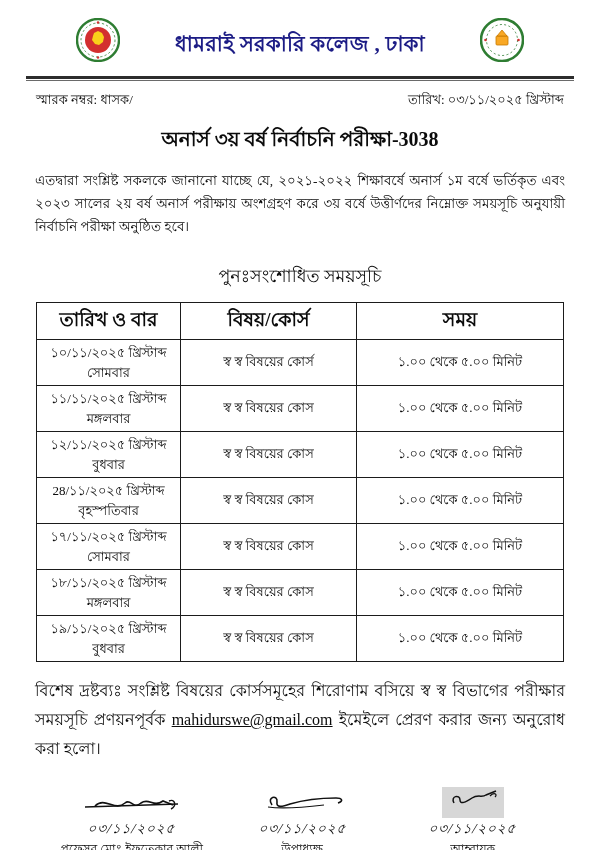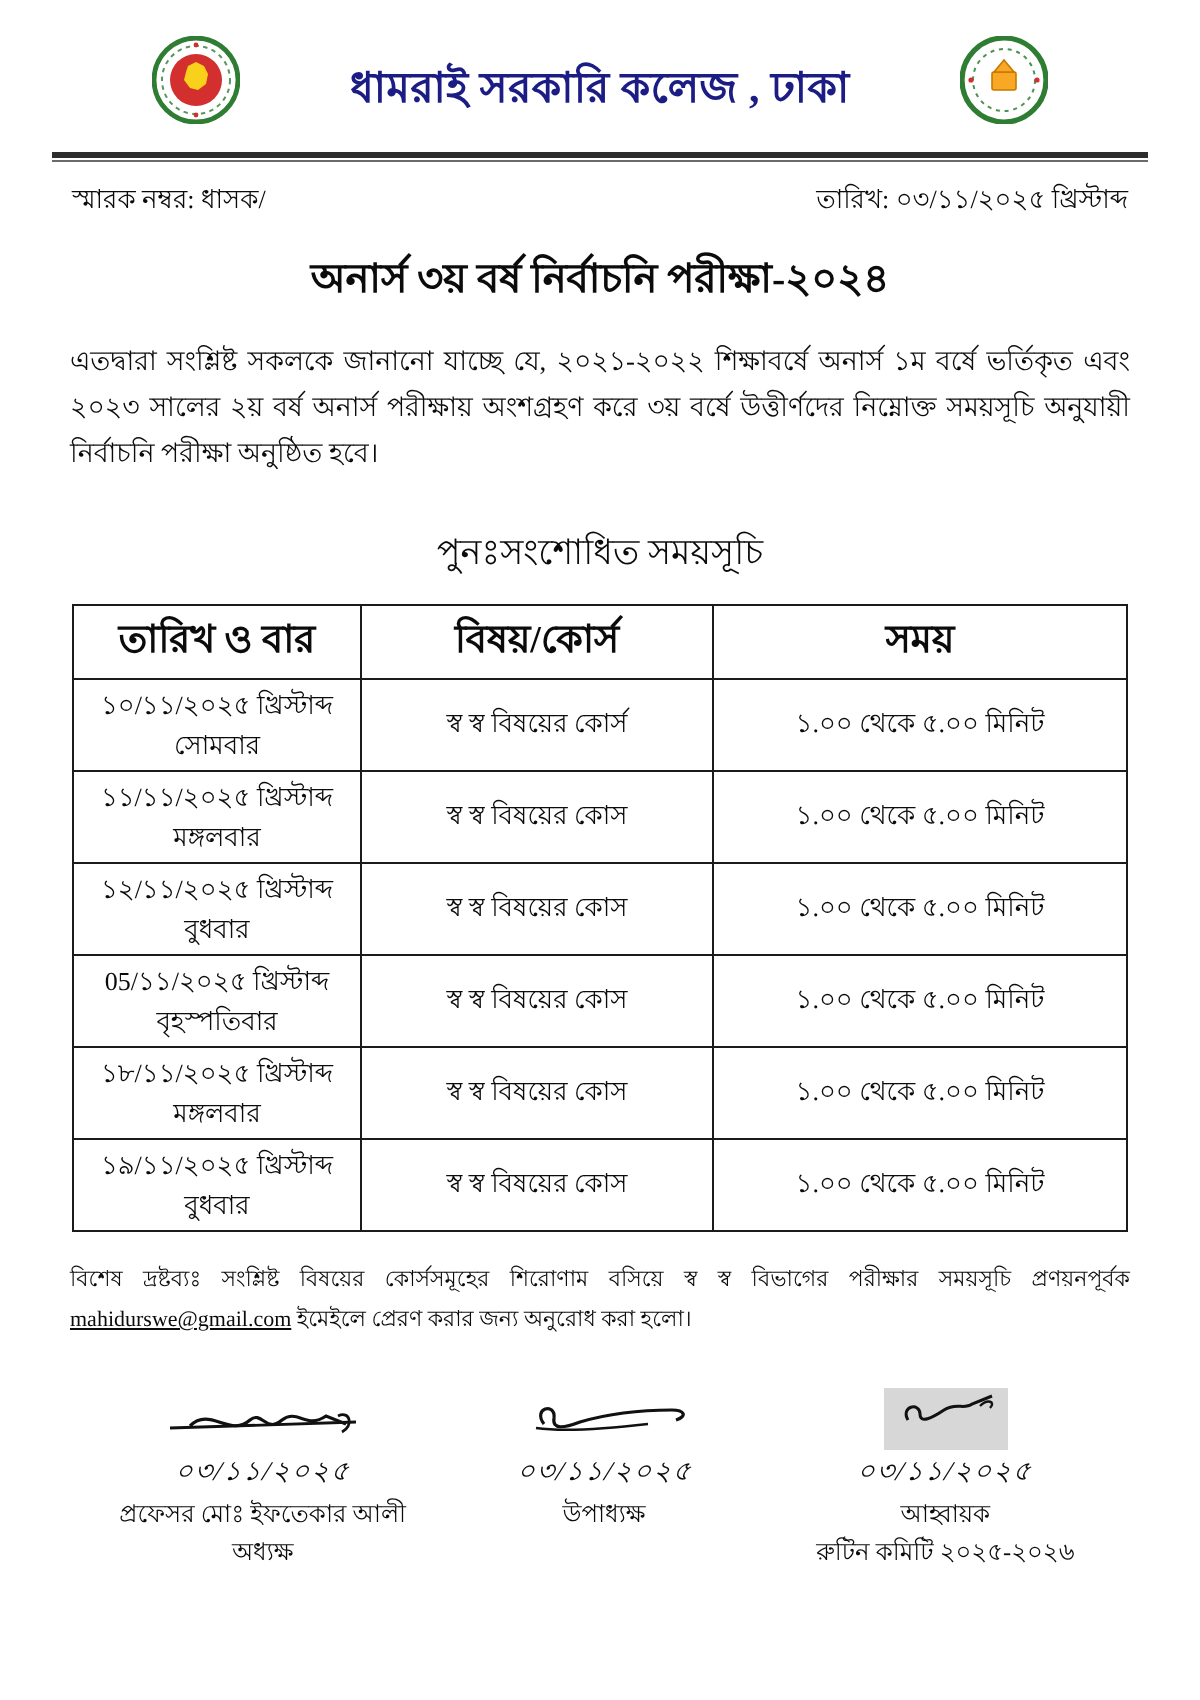--- a/index.html
+++ b/index.html
@@ -76,21 +76,21 @@
     font-size:13px;
     padding:2px 4px;
   }
   table.schedule th { height:30px; font-weight:bold; font-size:19px; }
   table.schedule td { height:46px; }
   .cell-date { line-height:1.5; }
 
   
   .note {
     margin:15px 35px 0 35px;
-    font-size:11px;
+    font-size:16px;
     line-height:1.8;
     text-align:justify;
   }
   .email-link { text-decoration:underline; color:#0b0b0b; }
 
   
   .signatures {
     display:flex;
     justify-content:space-between;
     margin:24px 42px 0 46px;
@@ -134,21 +134,21 @@
       </svg>
     </div>
   </div>
   <div class="rule"></div>
 
   <div class="memo-row">
     <span>স্মারক নম্বর: ধাসক/</span>
     <span>তারিখ: ০৩/১১/২০২৫ খ্রিস্টাব্দ</span>
   </div>
 
-  <div class="doc-title">অনার্স ৩য় বর্ষ নির্বাচনি পরীক্ষা-২০২৪</div>
+  <div class="doc-title">অনার্স ৩য় বর্ষ নির্বাচনি পরীক্ষা-3038</div>
   <p class="body-par">এতদ্বারা সংশ্লিষ্ট সকলকে জানানো যাচ্ছে যে, ২০২১-২০২২ শিক্ষাবর্ষে অনার্স ১ম বর্ষে ভর্তিকৃত এবং ২০২৩ সালের ২য় বর্ষ অনার্স পরীক্ষায় অংশগ্রহণ করে ৩য় বর্ষে উত্তীর্ণদের নিম্নোক্ত সময়সূচি অনুযায়ী নির্বাচনি পরীক্ষা অনুষ্ঠিত হবে।</p>
   <div class="schedule-title">পুনঃসংশোধিত সময়সূচি</div>
 
   <table class="schedule">
     <colgroup>
         <col class="c1">
         <col class="c2">
         <col class="c3">
       </colgroup>
     <thead>
@@ -178,22 +178,30 @@
       <tr>
         <td class="cell-date">
             <div>১২/১১/২০২৫ খ্রিস্টাব্দ</div>
             <div>বুধবার</div>
           </td>
         <td>স্ব স্ব বিষয়ের কোস</td>
         <td>১.০০ থেকে ৫.০০ মিনিট</td>
       </tr>
       <tr>
         <td class="cell-date">
-            <div>05/১১/২০২৫ খ্রিস্টাব্দ</div>
+            <div>28/১১/২০২৫ খ্রিস্টাব্দ</div>
             <div>বৃহস্পতিবার</div>
+          </td>
+        <td>স্ব স্ব বিষয়ের কোস</td>
+        <td>১.০০ থেকে ৫.০০ মিনিট</td>
+      </tr>
+      <tr>
+        <td class="cell-date">
+            <div>১৭/১১/২০২৫ খ্রিস্টাব্দ</div>
+            <div>সোমবার</div>
           </td>
         <td>স্ব স্ব বিষয়ের কোস</td>
         <td>১.০০ থেকে ৫.০০ মিনিট</td>
       </tr>
       <tr>
         <td class="cell-date">
             <div>১৮/১১/২০২৫ খ্রিস্টাব্দ</div>
             <div>মঙ্গলবার</div>
           </td>
         <td>স্ব স্ব বিষয়ের কোস</td>

